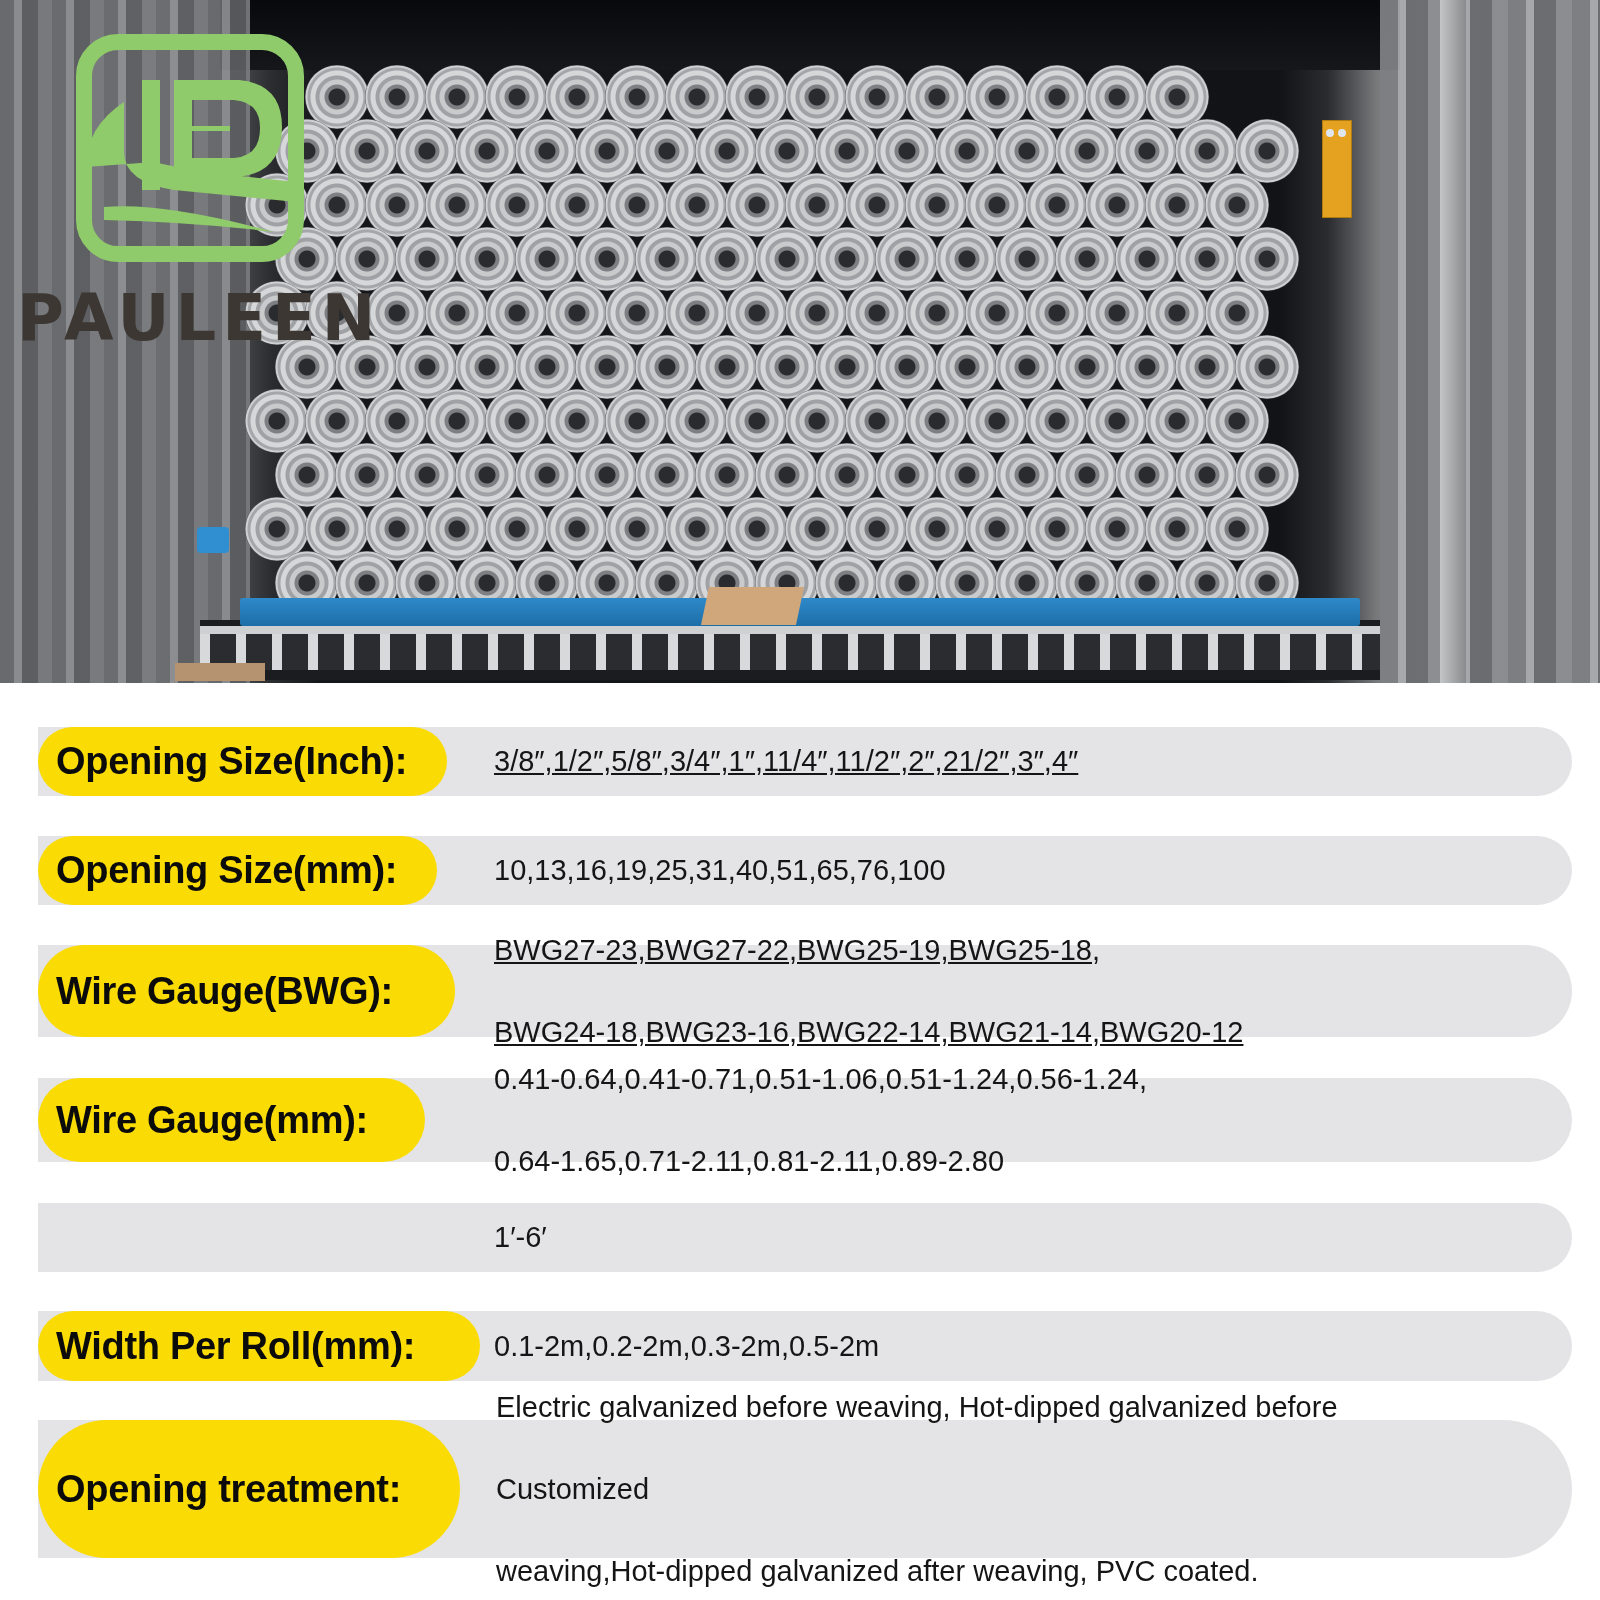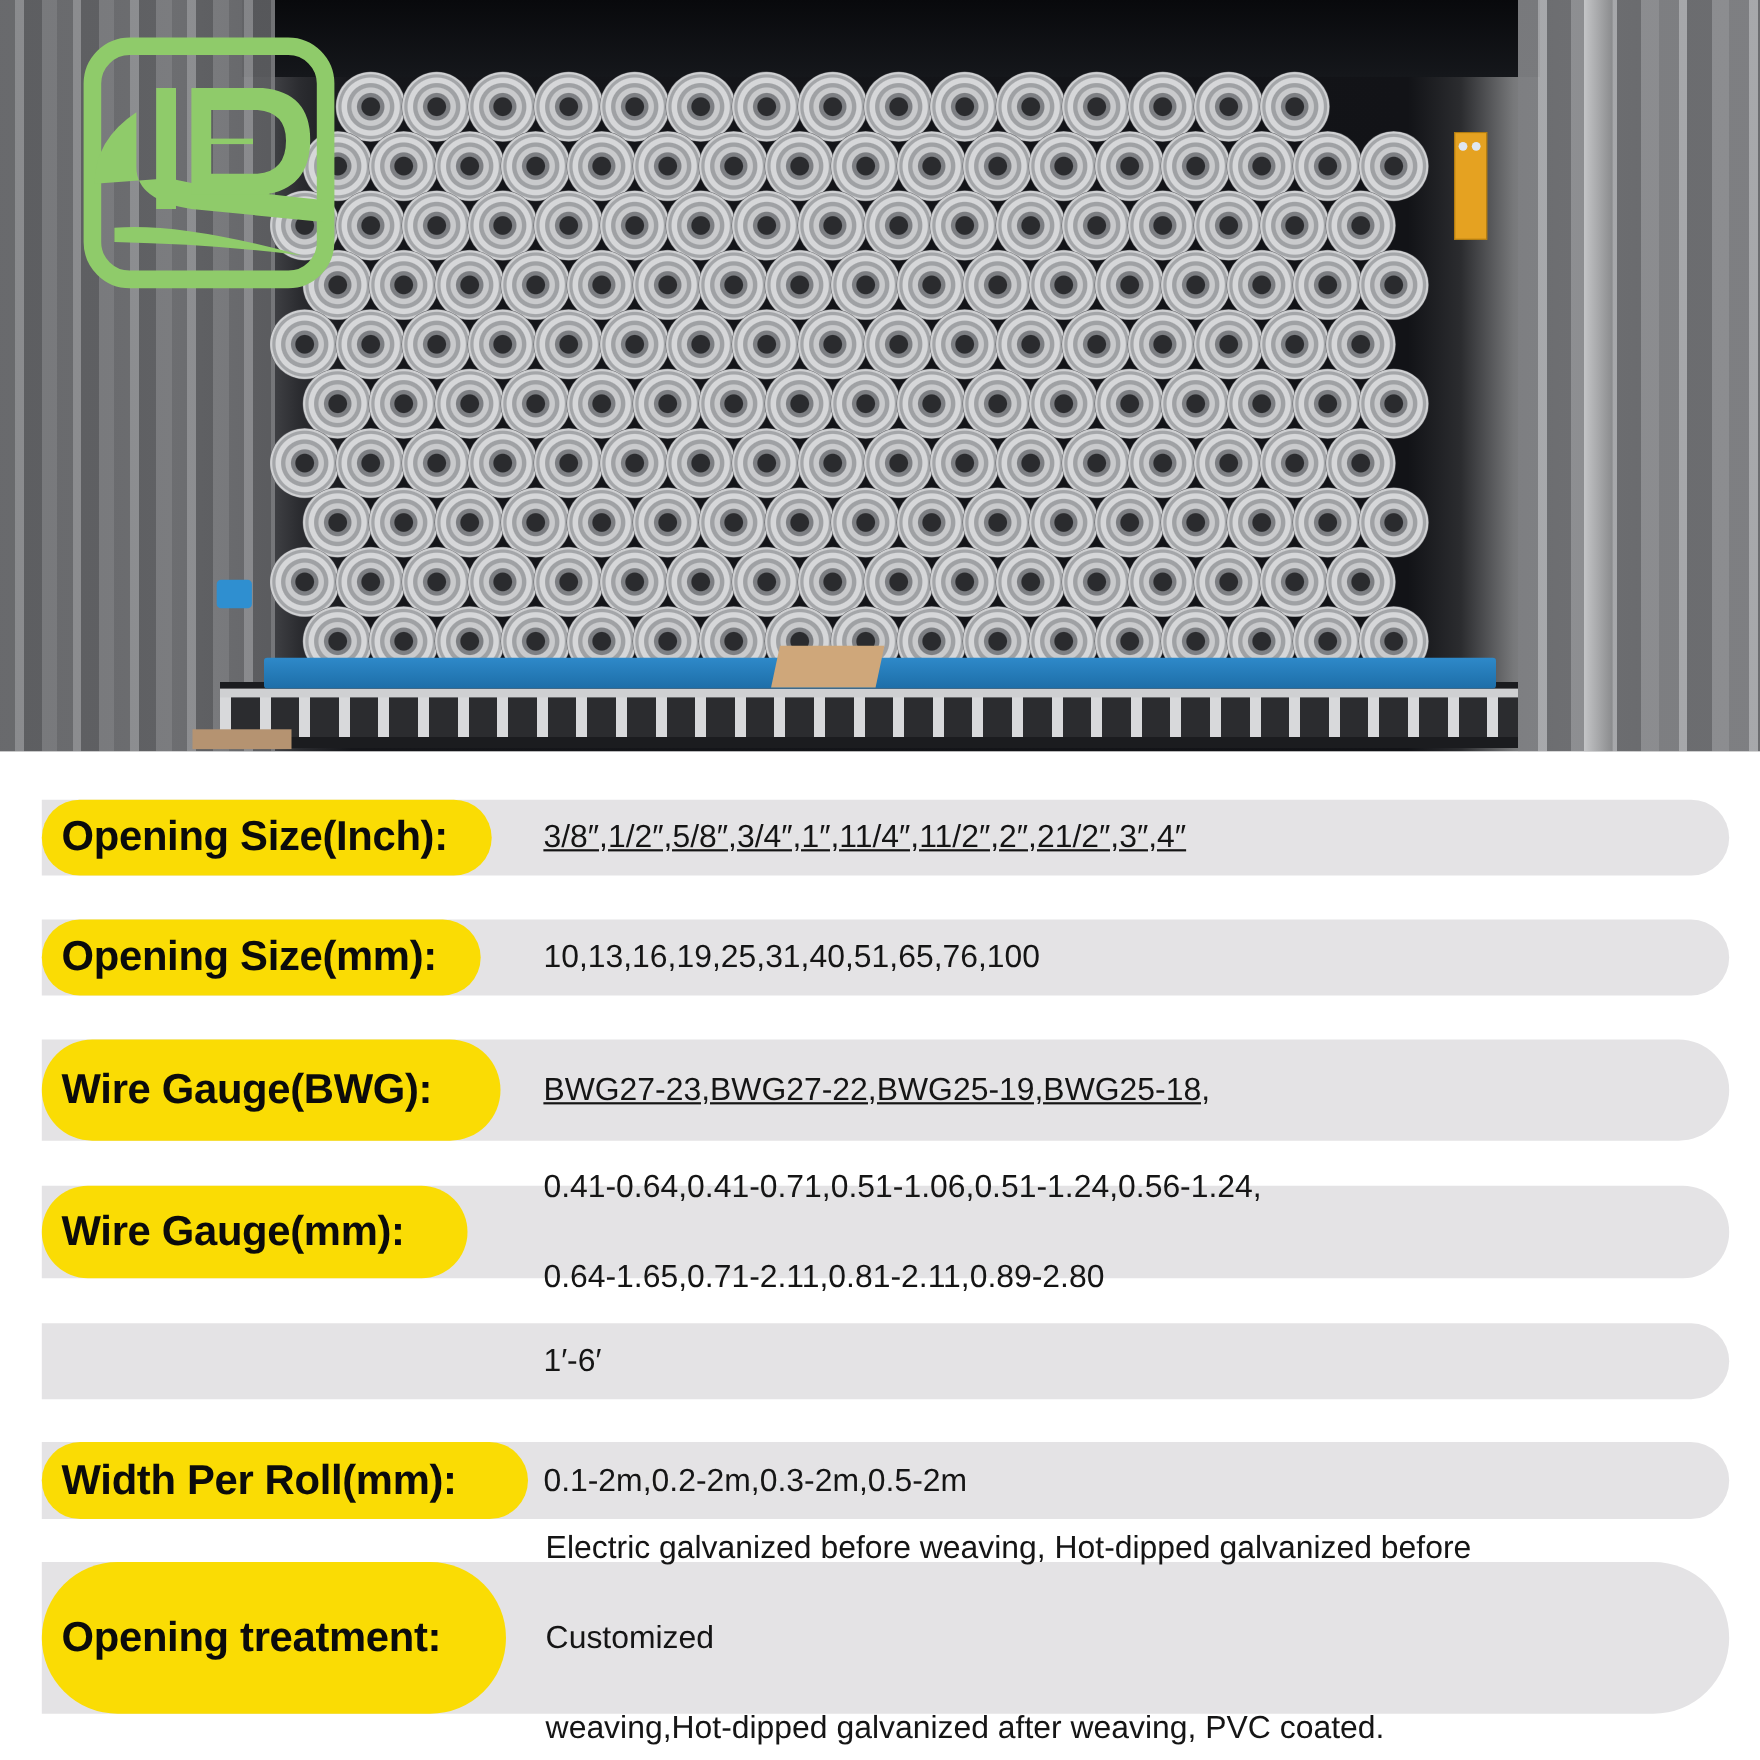--- a/index.html
+++ b/index.html
@@ -244,20 +244,21 @@
         <rect x="10" y="10" width="212" height="212" rx="34"></rect>
       </g>
 
       <path d="M12 135 Q12 95 50 70 L50 120 Q50 150 100 158 L222 170 L222 150 Q120 140 80 130 Z" fill="#8fcb6a"></path>
       <rect x="68" y="48" width="18" height="110" fill="#8fcb6a"></rect>
       <path d="M100 48 H165 Q208 52 208 95 Q208 140 165 145 H100 Z M118 68 V126 H160 Q186 124 186 96 Q186 70 160 68 Z" fill="#8fcb6a" fill-rule="evenodd"></path>
       <rect x="116" y="94" width="40" height="5" fill="#8fcb6a"></rect>
       <path d="M30 175 Q90 170 200 200 Q120 190 30 188 Z" fill="#8fcb6a"></path>
     </svg>
   </div>
+  <div class="brand-name">PAULEEN</div>
 </div>
 
 <div class="spec-row row-1">
   <div class="spec-value-pill"></div>
   <div class="spec-label-pill">
     <span class="spec-label">Opening Size(Inch):</span>
   </div>
   <div class="spec-value">
     <span>3/8″,1/2″,5/8″,3/4″,1″,11/4″,11/2″,2″,21/2″,3″,4″</span>
   </div>
@@ -274,20 +275,21 @@
 </div>
 
 <div class="spec-row row-3">
   <div class="spec-value-pill"></div>
   <div class="spec-label-pill">
     <span class="spec-label">Wire Gauge(BWG):</span>
   </div>
   <div class="spec-value">
     <div>
       <span>BWG27-23,BWG27-22,BWG25-19,BWG25-18,</span>
+      <span>BWG24-18,BWG23-16,BWG22-14,BWG21-14,BWG20-12</span>
     </div>
   </div>
 </div>
 
 <div class="spec-row row-4">
   <div class="spec-value-pill"></div>
   <div class="spec-label-pill">
     <span class="spec-label">Wire Gauge(mm):</span>
   </div>
   <div class="spec-value">

